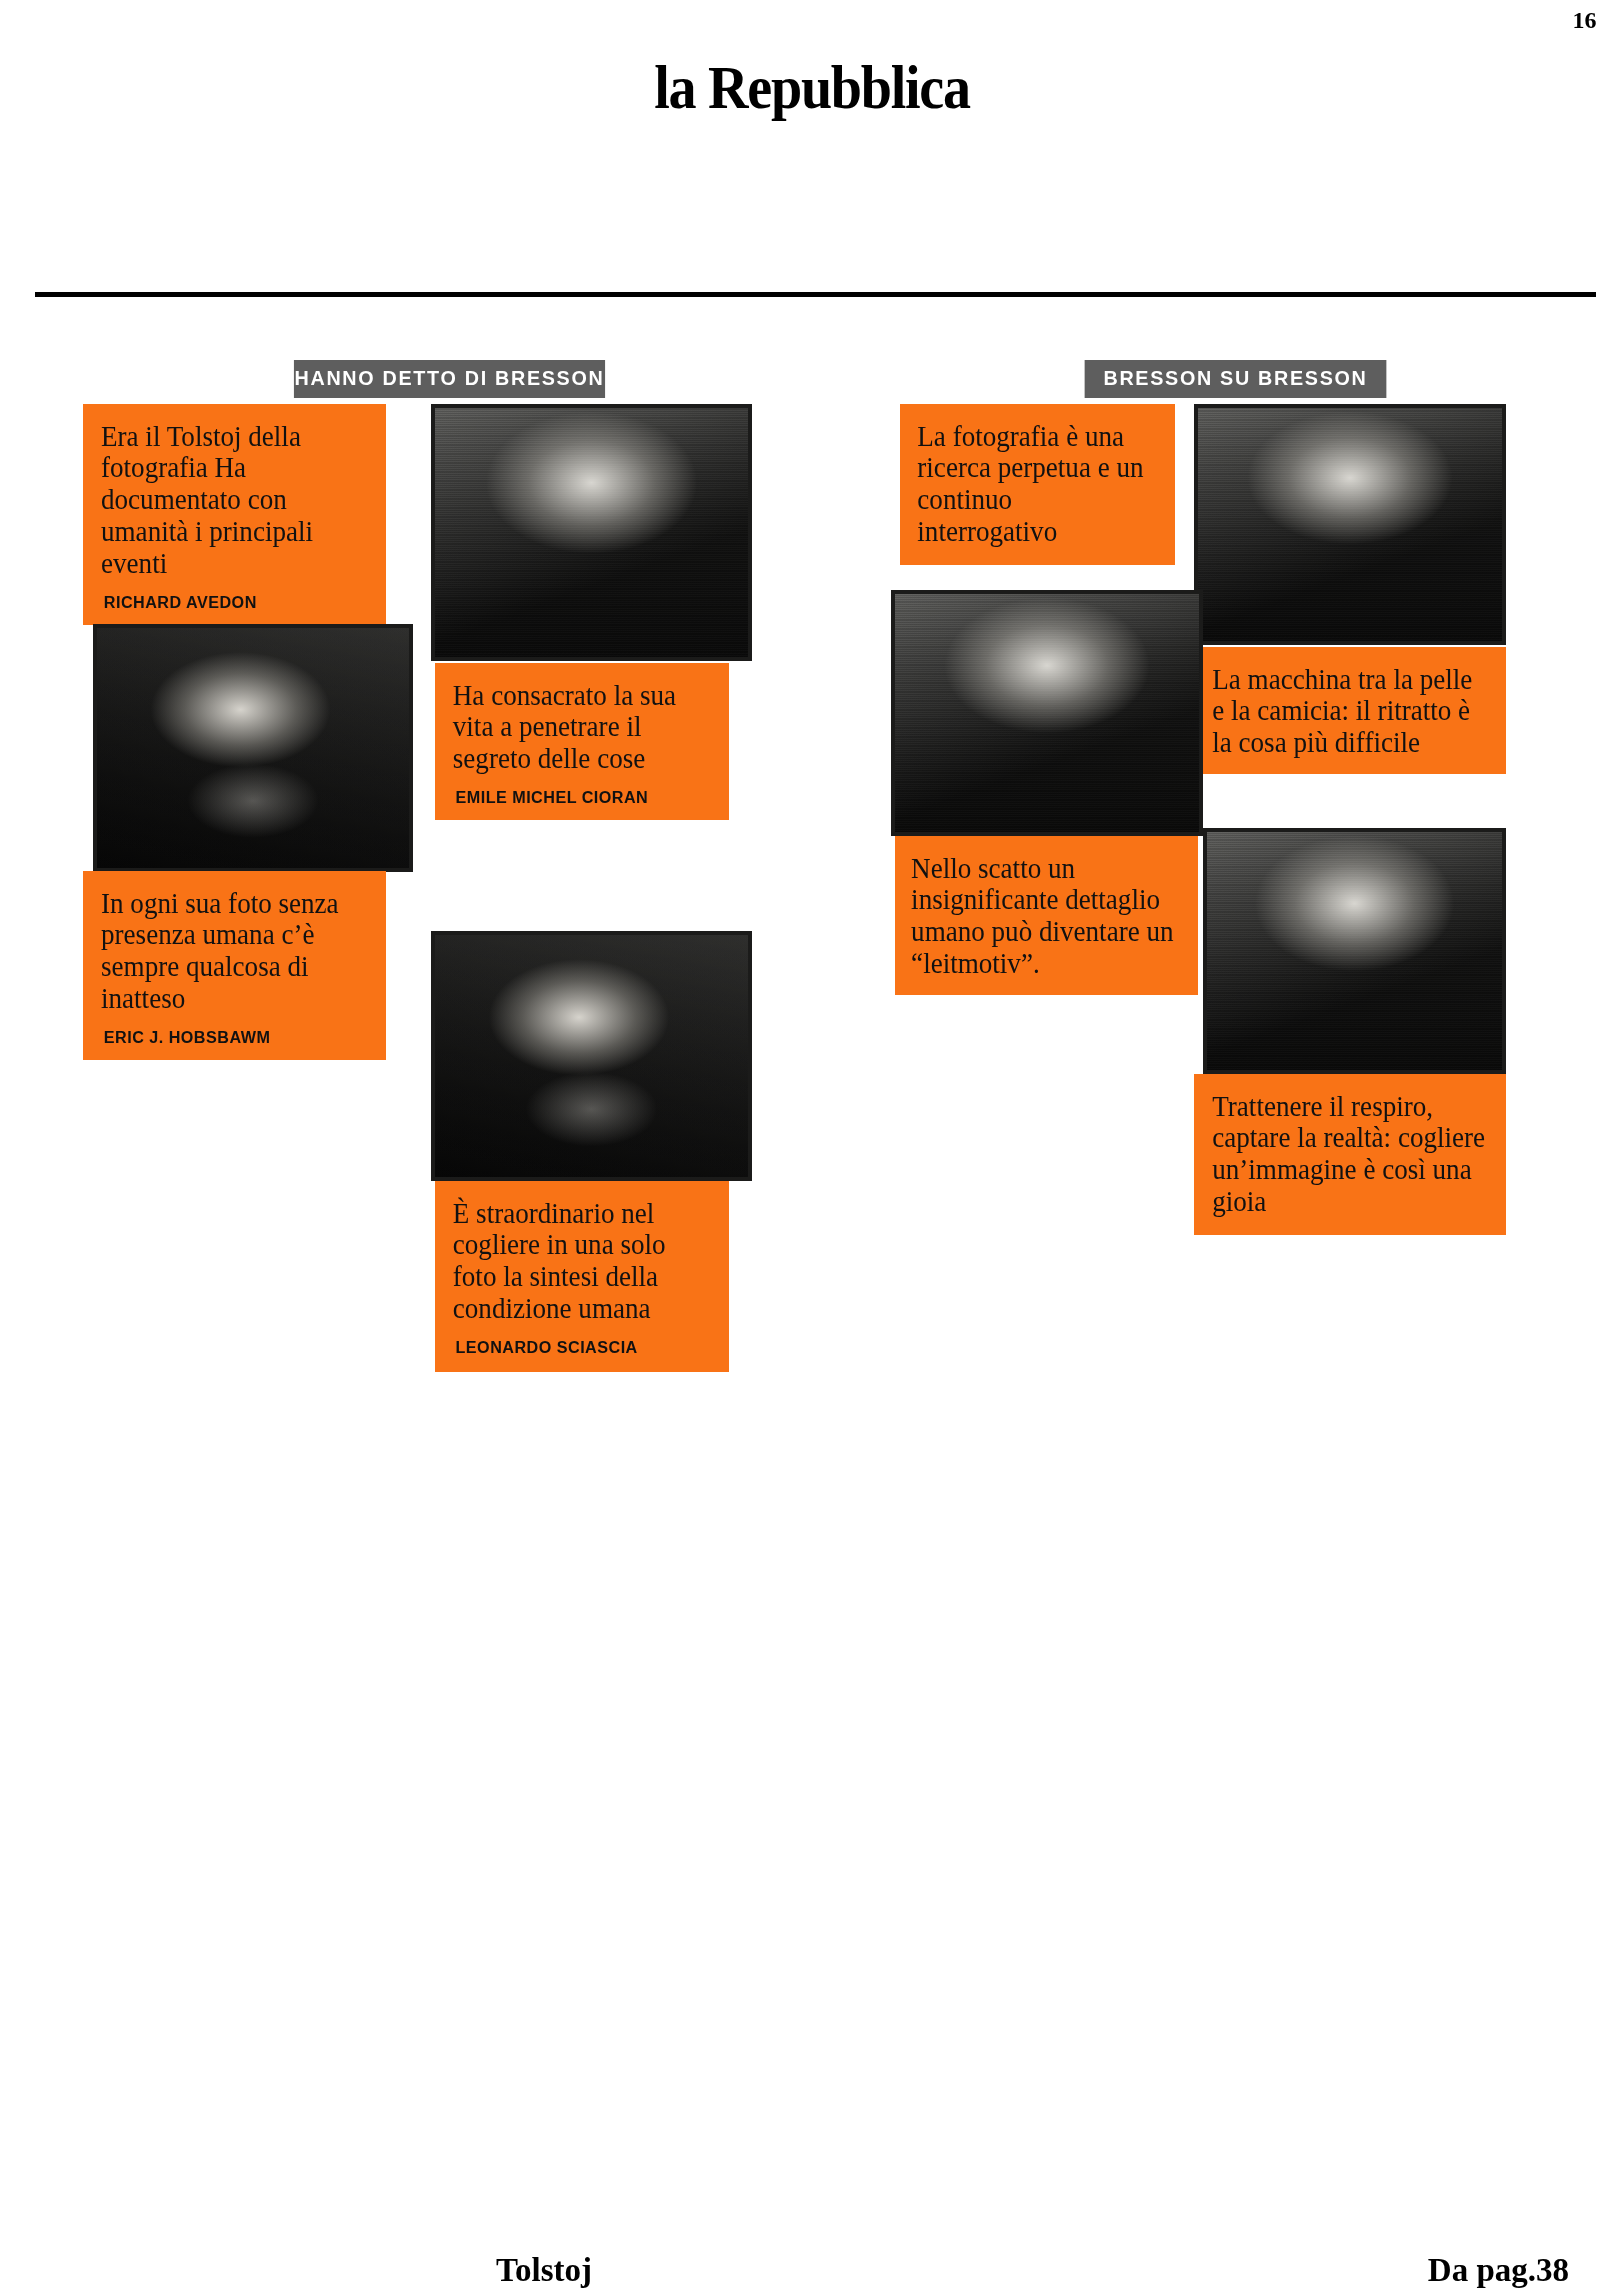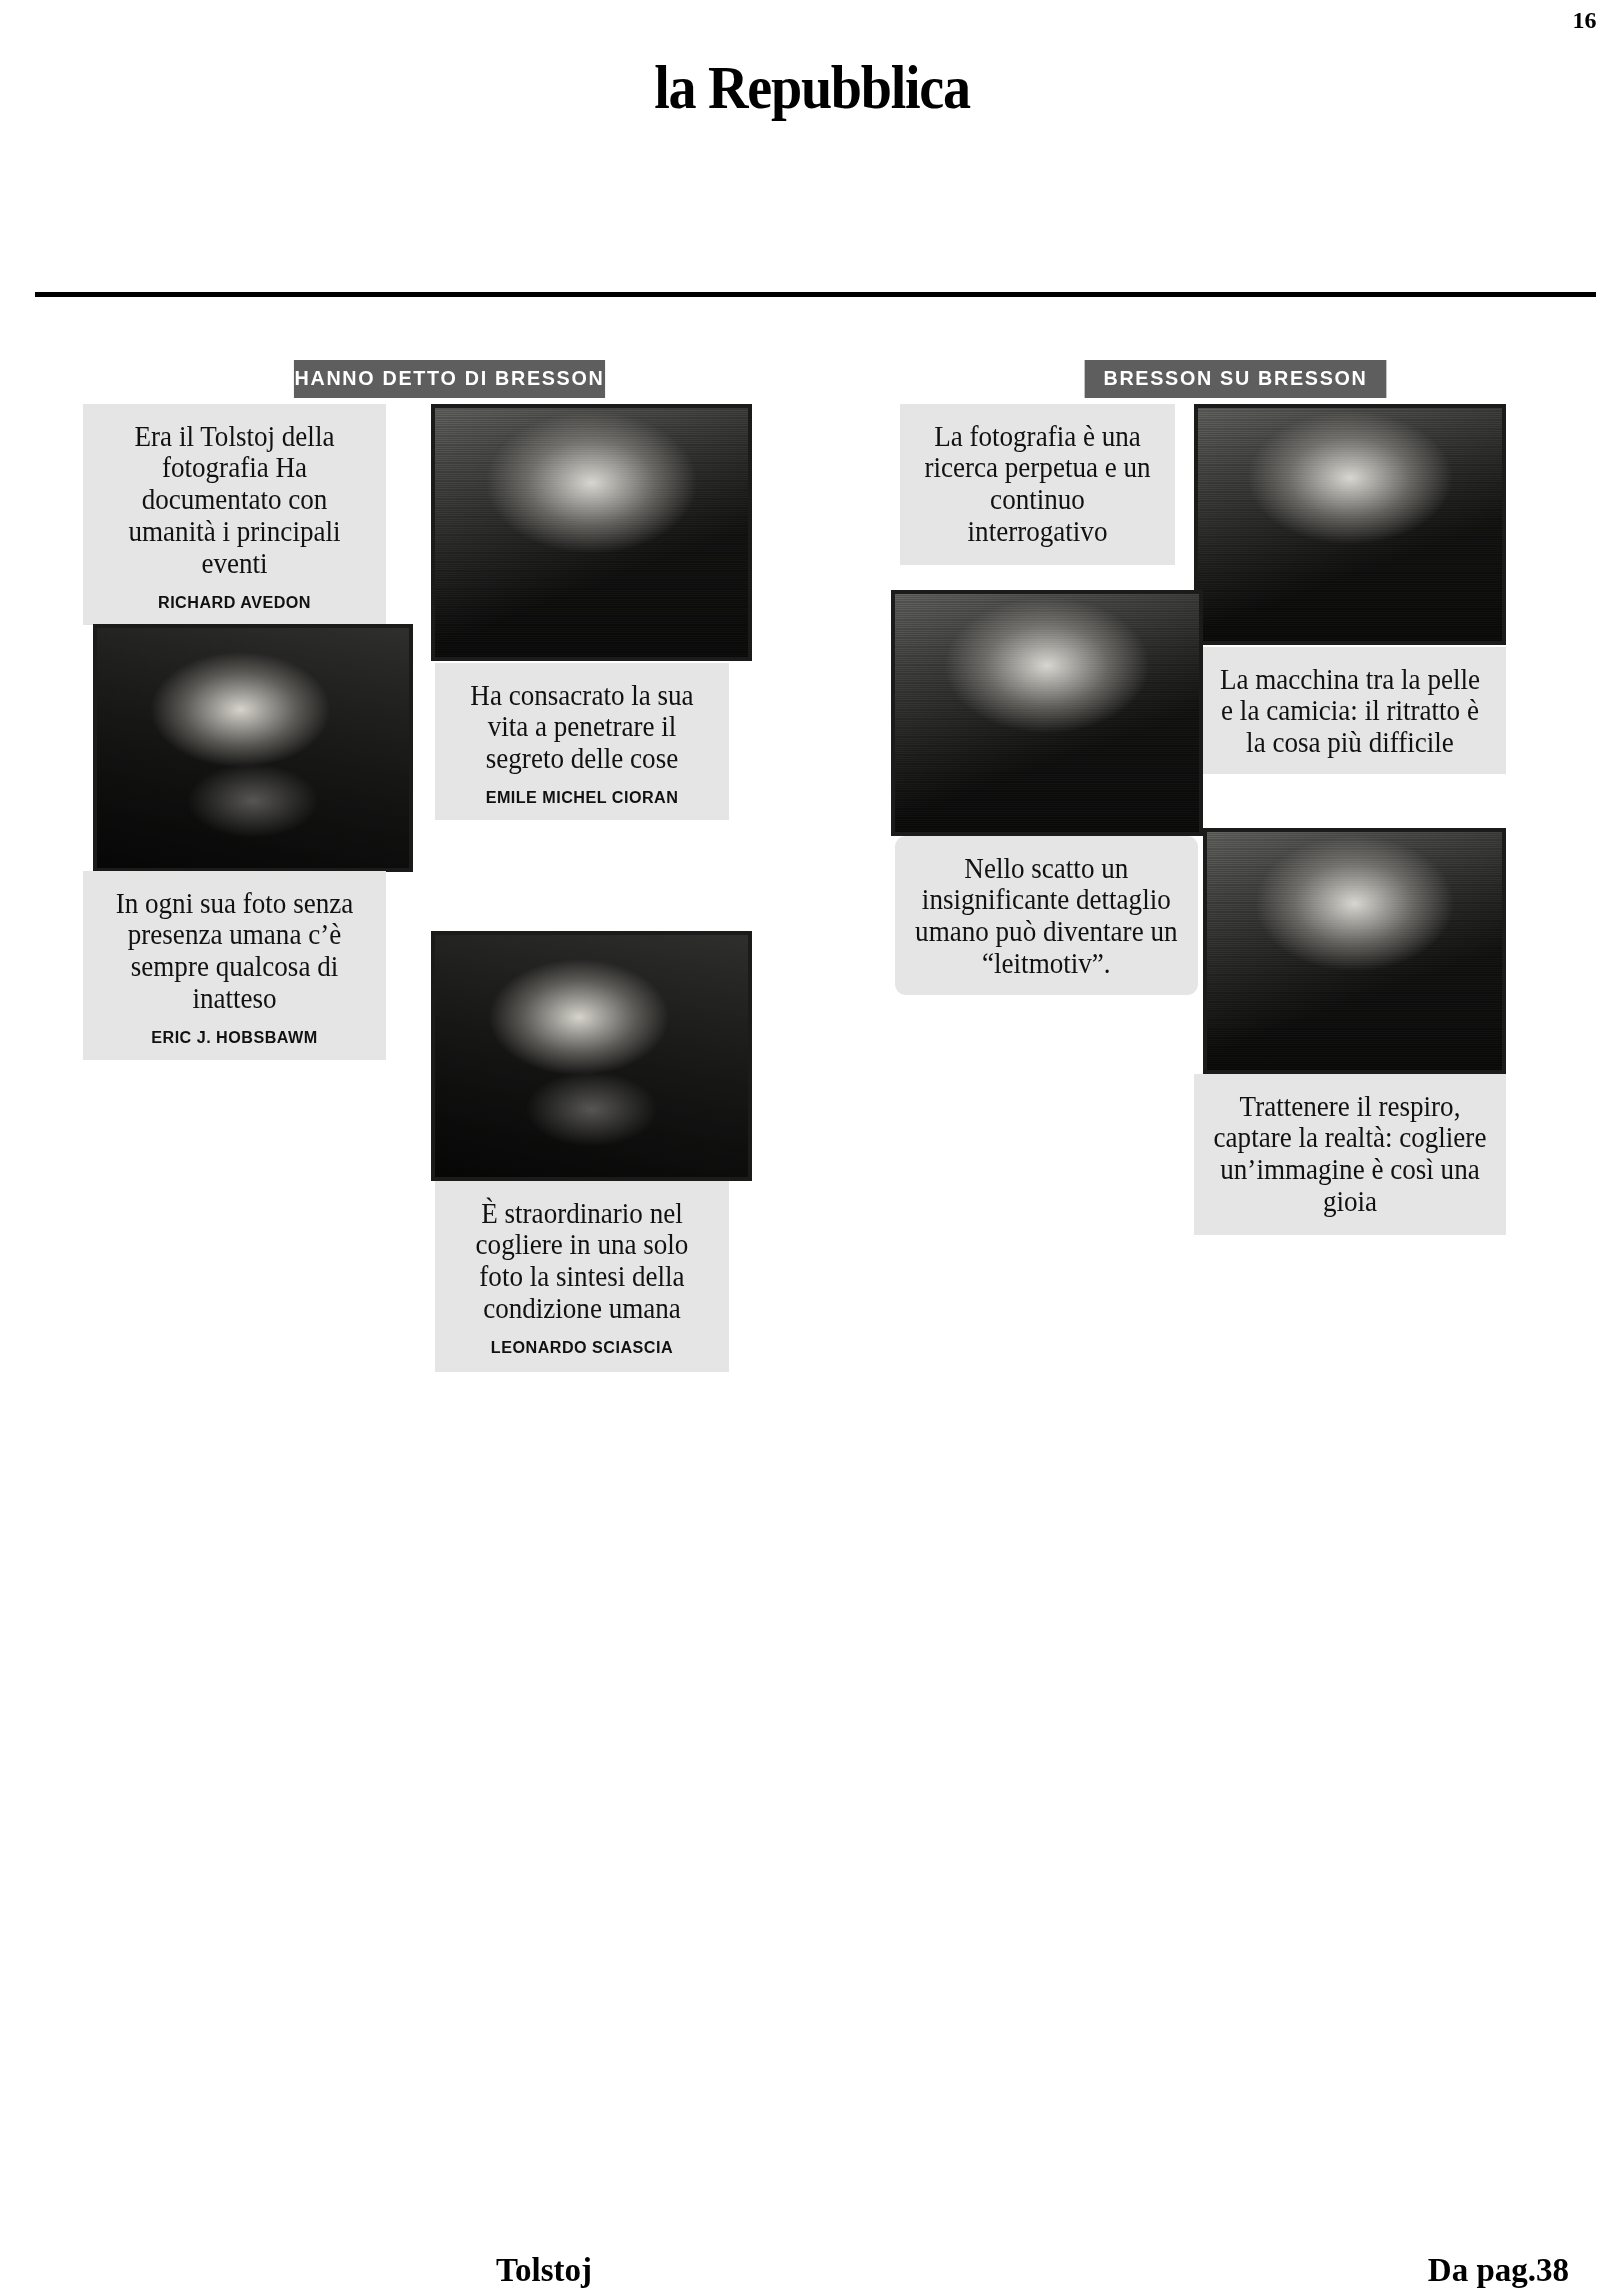--- a/index.html
+++ b/index.html
@@ -88,22 +88,22 @@
     letter-spacing: 1.8px;
     text-align: center;
     padding: 6.4px 0 7.3px 0;
     transform: scaleX(0.94);
   }
   .banner-left { position: absolute; left: 211px; top: 0; width: 331px; }
   .banner-right { position: absolute; left: 184px; top: 0; width: 321px; }
 
   
   .quote {
-    background: #e5e5e5;
-    text-align: center;
+    background: #f97316;
+    text-align: left;
     font-family: "Liberation Serif", serif;
     line-height: 1.12;
     color: #111;
     box-sizing: border-box;
     position: absolute;
   }
   .quote .text {
     font-size: 28.5px;
     transform: scaleX(0.95);
     display: block;
@@ -245,21 +245,21 @@
     </div>
 
     <div class="quote" style="left:303px; top:287px; width:312px; padding:16.5px 11px 14.7px 11px;">
       <span class="text">La macchina tra la pelle e la camicia: il ritratto è la cosa più difficile</span>
     </div>
 
     <div class="photo camera" style="left:0px; top:230px; width:312px; height:246px;">
       <div class="grain"></div>
     </div>
 
-    <div class="quote" style="left:3.7px; top:476px; width:303px; padding:16.5px 9.2px 14.7px 9.2px;border-radius:11px;">
+    <div class="quote" style="left:3.7px; top:476px; width:303px; padding:16.5px 9.2px 14.7px 9.2px;">
       <span class="text">Nello scatto un insignificante dettaglio umano può diventare un “leitmotiv”.</span>
     </div>
 
     <div class="photo lens-close" style="left:312px; top:468px; width:303px; height:246px;">
       <div class="grain"></div>
     </div>
 
     <div class="quote" style="left:303px; top:714px; width:312px; padding:16.5px 11px 16.5px 11px;">
       <span class="text">Trattenere il respiro, captare la realtà: cogliere un’immagine è così una gioia</span>
     </div>

